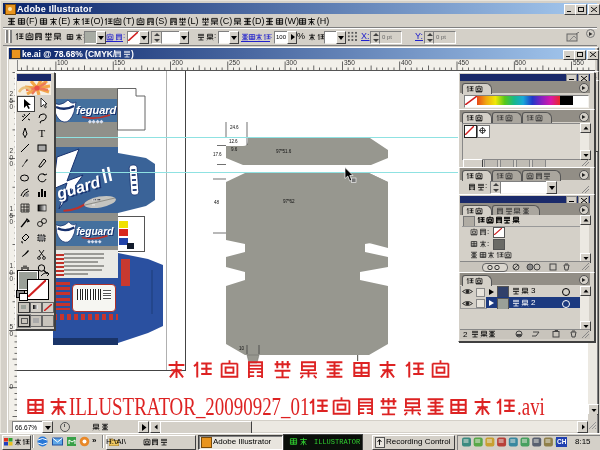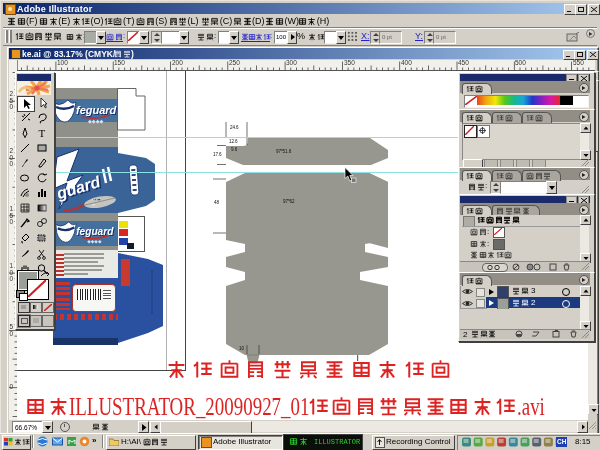--- a/index.html
+++ b/index.html
@@ -294,21 +294,21 @@
       <path d="M10 2l3-2" stroke="#666"></path>
     </svg>
     <div class="abs" style="left:586px;top:29px;width:7px;height:7px;border:1px solid #777;border-radius:50%;background:#d4d0c8">
       <svg class="abs" style="left:2px;top:1.5px" width="3.5" height="4">
         <path d="M0 0v4l3.5-2z" fill="#333"></path>
       </svg>
     </div>
     <div class="abs raised" style="left:7px;top:46.5px;width:590px;height:386px;background:#d4d0c8"></div>
     <div class="abs" style="left:9px;top:48px;width:586px;height:10.5px;background:linear-gradient(90deg,#0a246a,#a6caf0)"></div>
     <div class="abs" style="left:11px;top:49px;width:8px;height:8px;background:#e8941e;border:1px solid #333"></div>
-    <div class="t" style="left:22px;top:48.5px;font-size:8.5px;font-weight:bold;color:#fff">ke.ai @ 83.17% (CMYK/</div>
+    <div class="t" style="left:22px;top:48.5px;font-size:8.5px;font-weight:bold;color:#fff">ke.ai @ 78.68% (CMYK/</div>
     <span style="position:absolute;left:114px;top:49.5px;width:17.0px;height:8px;color:#fff;">
       <svg style="position:absolute;left:0.0px;top:0" width="8" height="8">
         <use href="#h5"></use>
       </svg>
       <svg style="position:absolute;left:8.5px;top:0" width="8" height="8">
         <use href="#h6"></use>
       </svg>
     </span>
     <div class="t" style="left:131px;top:48.5px;font-size:8.5px;font-weight:bold;color:#fff">)</div>
     <div class="abs btn" style="left:563px;top:49.5px;width:10px;height:8px">
@@ -1344,21 +1344,21 @@
     <svg class="abs" style="left:79px;top:436px" width="11" height="11">
       <circle cx="5.5" cy="5.5" r="4.8" fill="#e88828"></circle>
       <circle cx="5.5" cy="5.5" r="2" fill="#fff"></circle>
     </svg>
     <div class="t" style="left:92px;top:436px;font-size:8px;font-weight:bold;color:#000">»</div>
     <div class="abs" style="left:102px;top:435px;width:1px;height:13px;background:#808080;border-right:1px solid #fff"></div>
     <div class="abs btn" style="left:106px;top:435px;width:88px;height:13px"></div>
     <svg class="abs" style="left:109px;top:437px" width="10" height="9">
       <path d="M0 2h4l1 1.5h5V9H0z" fill="#f0c860" stroke="#806020" stroke-width="0.7"></path>
     </svg>
-    <div class="t" style="left:121px;top:437px;font-size:8px;color:#000">H:\AI\</div>
+    <div class="t" style="left:106px;top:437px;font-size:8px;color:#000">H:\AI\</div>
     <span style="position:absolute;left:143px;top:437.5px;width:24.900000000000002px;height:8px;color:#000;">
       <svg style="position:absolute;left:0.0px;top:0" width="8" height="8">
         <use href="#h4"></use>
       </svg>
       <svg style="position:absolute;left:8.3px;top:0" width="8" height="8">
         <use href="#h5"></use>
       </svg>
       <svg style="position:absolute;left:16.6px;top:0" width="8" height="8">
         <use href="#h6"></use>
       </svg>

